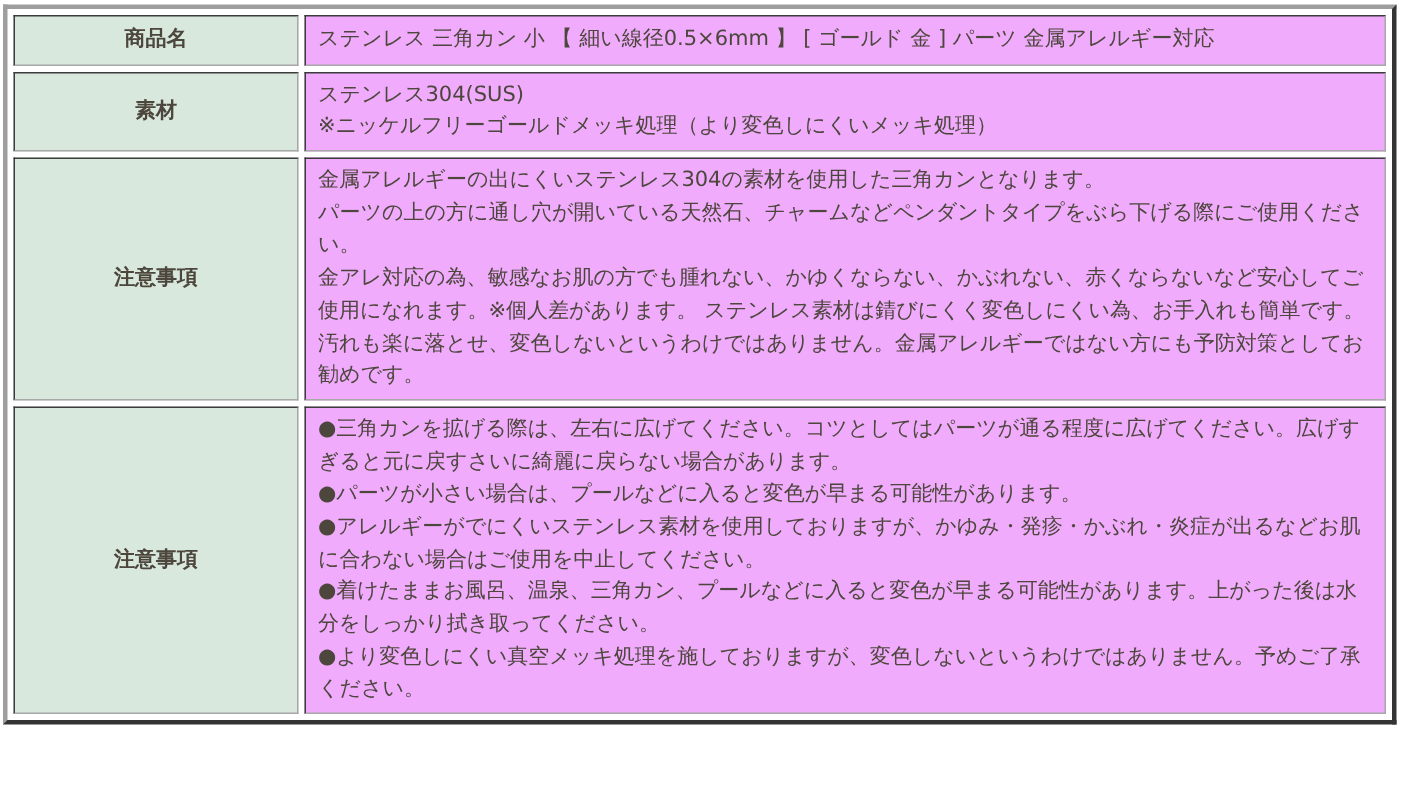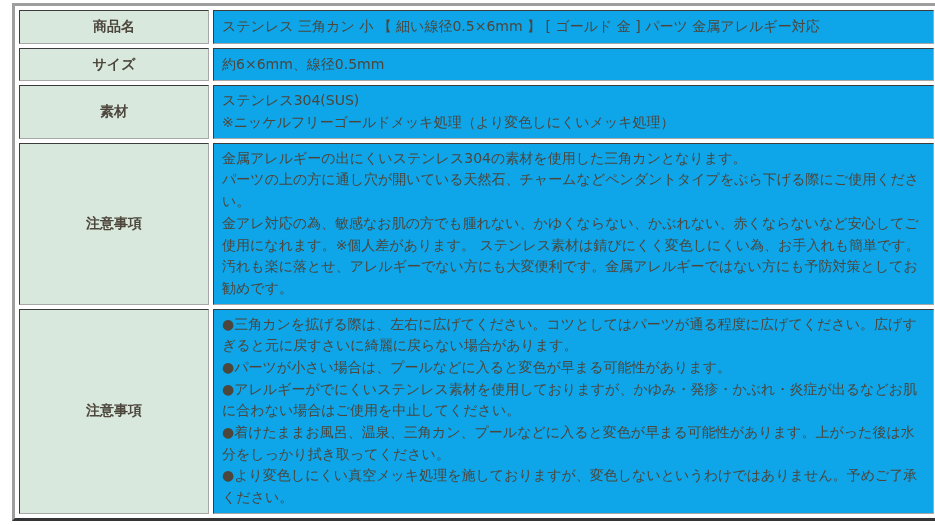--- a/index.html
+++ b/index.html
@@ -5,21 +5,21 @@
   html, body {
     margin: 0;
     padding: 0;
     background: #ffffff;
     font-family: "DejaVu Sans", "Liberation Sans", sans-serif;
   }
   .page {
     width: 935px;
     height: 525px;
     box-sizing: border-box;
-    padding: 3px 12px;
+    padding: 3px 2px;
     background: #ffffff;
     overflow: hidden;
   }
   table.spec {
     width: 929px;
     border-collapse: separate;
     border-spacing: 4px;
     background: #ffffff;
     
     border-style: solid;
@@ -38,58 +38,52 @@
   }
   table.spec th {
     width: 180px;
     background: #d9e8dd;
     font-weight: bold;
     text-align: center;
     vertical-align: middle;
     padding: 5px 4px;
   }
   table.spec td {
-    background: #0ea5e9;
+    background: #f0abfc;
     text-align: left;
     vertical-align: middle;
     padding: 4px 8px;
   }
   .line { margin: 0; padding: 0; }
 </style>
 </head>
 <body>
 
 <div class="page">
   <table class="spec">
     <tbody>
       <tr>
         <th>商品名</th>
         <td>
           <div class="line">ステンレス 三角カン 小 【 細い線径0.5×6mm 】 [ ゴールド 金 ] パーツ 金属アレルギー対応</div>
         </td>
       </tr>
       <tr>
-        <th>サイズ</th>
-        <td>
-          <div class="line">約6×6mm、線径0.5mm</div>
-        </td>
-      </tr>
-      <tr>
         <th>素材</th>
         <td>
           <div class="line">ステンレス304(SUS)</div>
           <div class="line">※ニッケルフリーゴールドメッキ処理（より変色しにくいメッキ処理）</div>
         </td>
       </tr>
       <tr>
         <th>注意事項</th>
         <td>
           <div class="line">金属アレルギーの出にくいステンレス304の素材を使用した三角カンとなります。</div>
           <div class="line">パーツの上の方に通し穴が開いている天然石、チャームなどペンダントタイプをぶら下げる際にご使用ください。</div>
-          <div class="line">金アレ対応の為、敏感なお肌の方でも腫れない、かゆくならない、かぶれない、赤くならないなど安心してご使用になれます。※個人差があります。 ステンレス素材は錆びにくく変色しにくい為、お手入れも簡単です。汚れも楽に落とせ、アレルギーでない方にも大変便利です。金属アレルギーではない方にも予防対策としてお勧めです。</div>
+          <div class="line">金アレ対応の為、敏感なお肌の方でも腫れない、かゆくならない、かぶれない、赤くならないなど安心してご使用になれます。※個人差があります。 ステンレス素材は錆びにくく変色しにくい為、お手入れも簡単です。汚れも楽に落とせ、変色しないというわけではありません。金属アレルギーではない方にも予防対策としてお勧めです。</div>
         </td>
       </tr>
       <tr>
         <th>注意事項</th>
         <td>
           <div class="line">●三角カンを拡げる際は、左右に広げてください。コツとしてはパーツが通る程度に広げてください。広げすぎると元に戻すさいに綺麗に戻らない場合があります。</div>
           <div class="line">●パーツが小さい場合は、プールなどに入ると変色が早まる可能性があります。</div>
           <div class="line">●アレルギーがでにくいステンレス素材を使用しておりますが、かゆみ・発疹・かぶれ・炎症が出るなどお肌に合わない場合はご使用を中止してください。</div>
           <div class="line">●着けたままお風呂、温泉、三角カン、プールなどに入ると変色が早まる可能性があります。上がった後は水分をしっかり拭き取ってください。</div>
           <div class="line">●より変色しにくい真空メッキ処理を施しておりますが、変色しないというわけではありません。予めご了承ください。</div>

